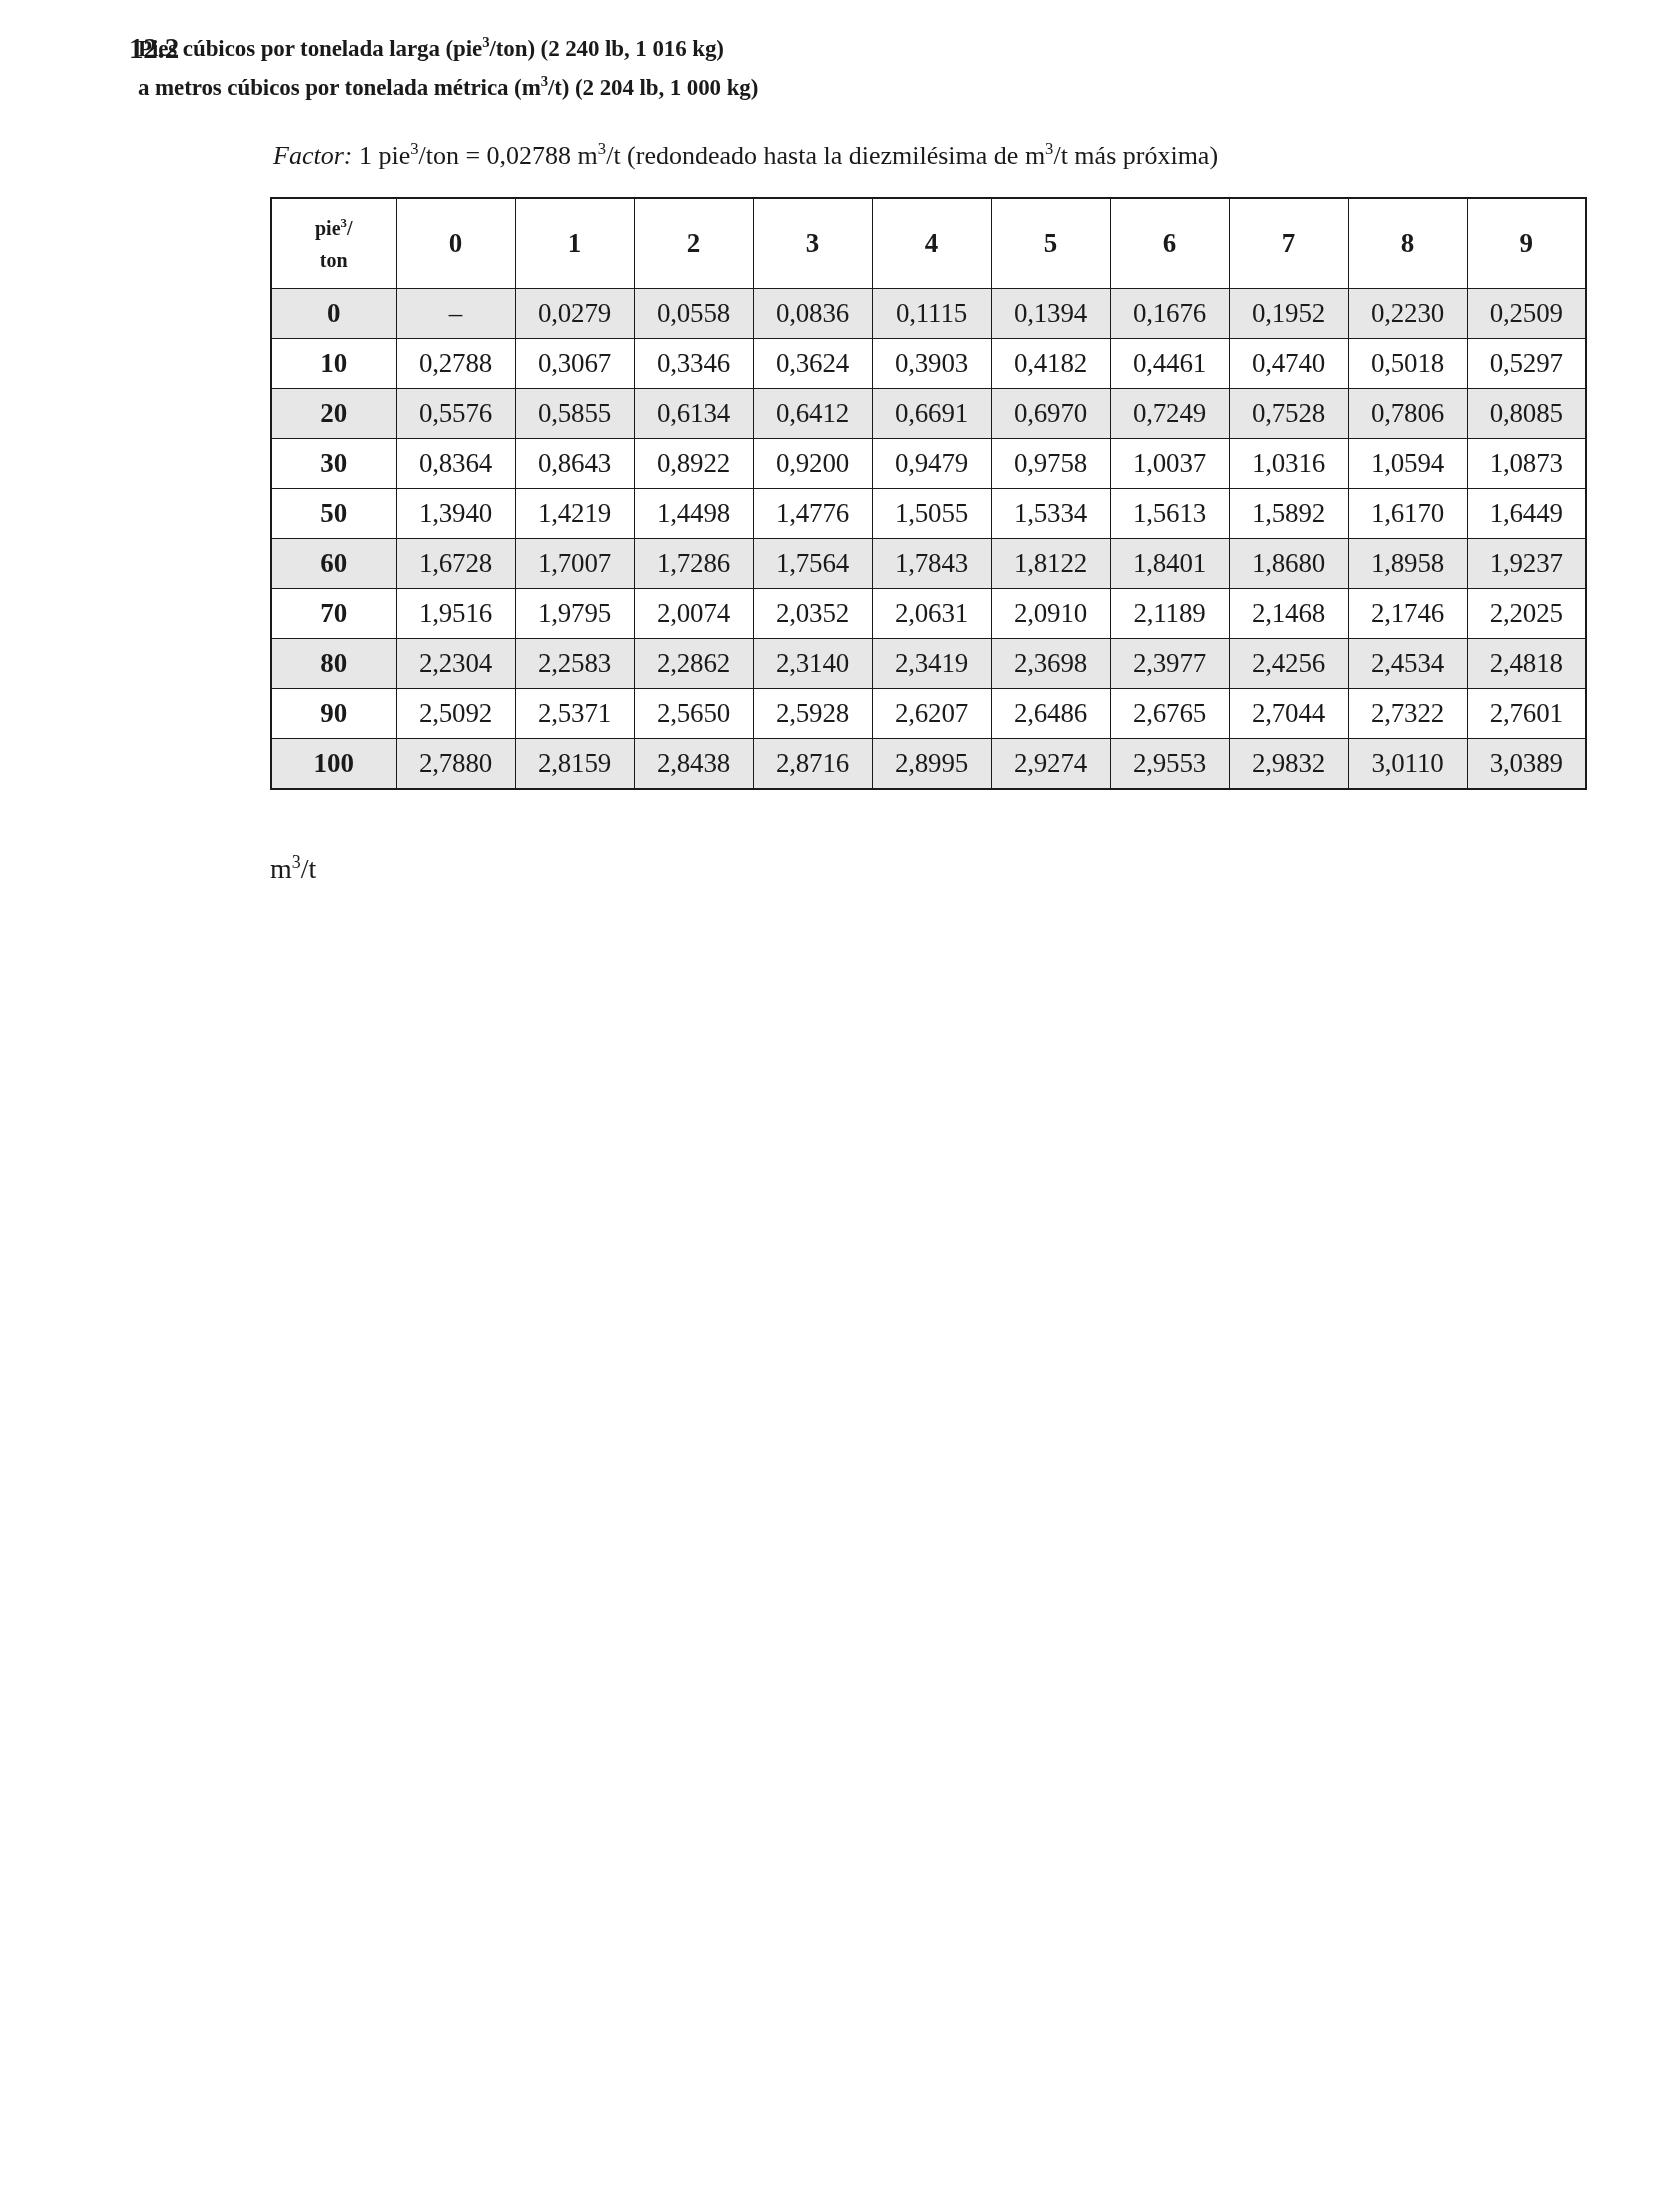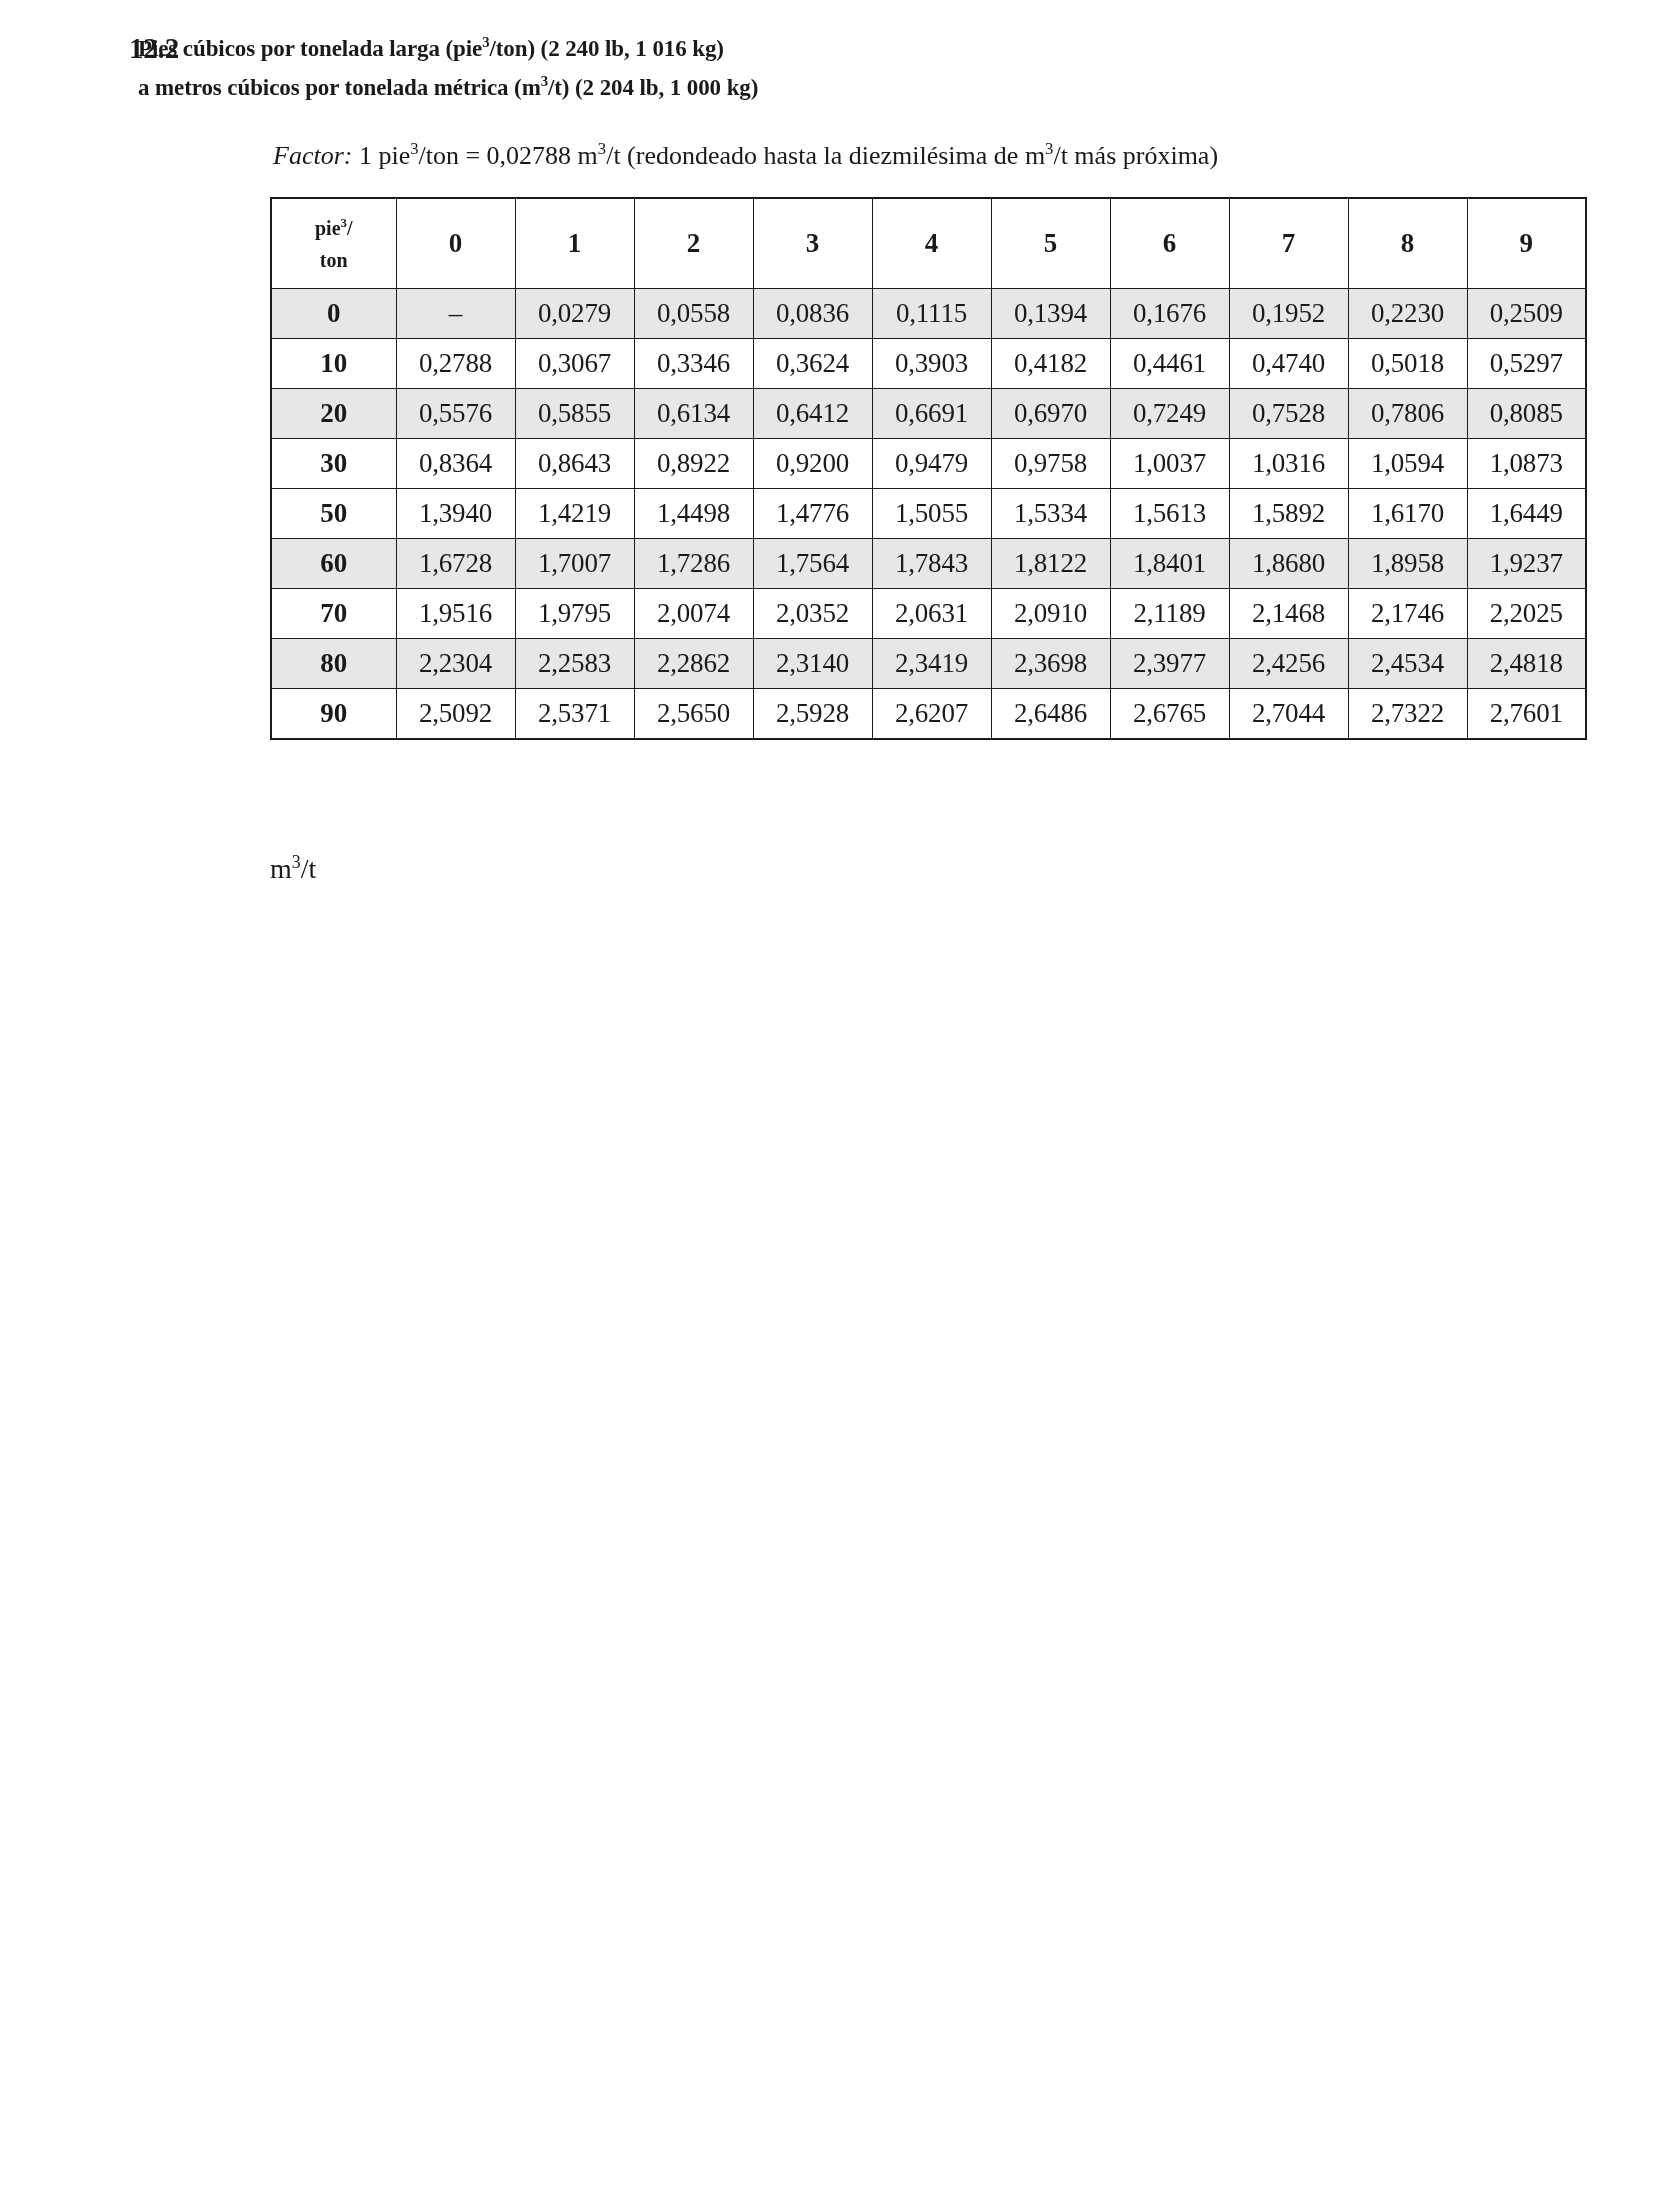--- a/index.html
+++ b/index.html
@@ -281,18 +281,31 @@
           <td class="val">2,5371</td>
           <td class="val">2,5650</td>
           <td class="val">2,5928</td>
           <td class="val">2,6207</td>
           <td class="val">2,6486</td>
           <td class="val">2,6765</td>
           <td class="val">2,7044</td>
           <td class="val">2,7322</td>
           <td class="val">2,7601</td>
         </tr>
+        <tr class="shaded">
+          <th class="rowhead">100</th>
+          <td class="val">2,7880</td>
+          <td class="val">2,8159</td>
+          <td class="val">2,8438</td>
+          <td class="val">2,8716</td>
+          <td class="val">2,8995</td>
+          <td class="val">2,9274</td>
+          <td class="val">2,9553</td>
+          <td class="val">2,9832</td>
+          <td class="val">3,0110</td>
+          <td class="val">3,0389</td>
+        </tr>
       </tbody>
   </table>
 </div>
 
 <div class="unit-footer"><span>m</span><sup>3</sup><span>/t</span></div>
 
 
 </body></html>

